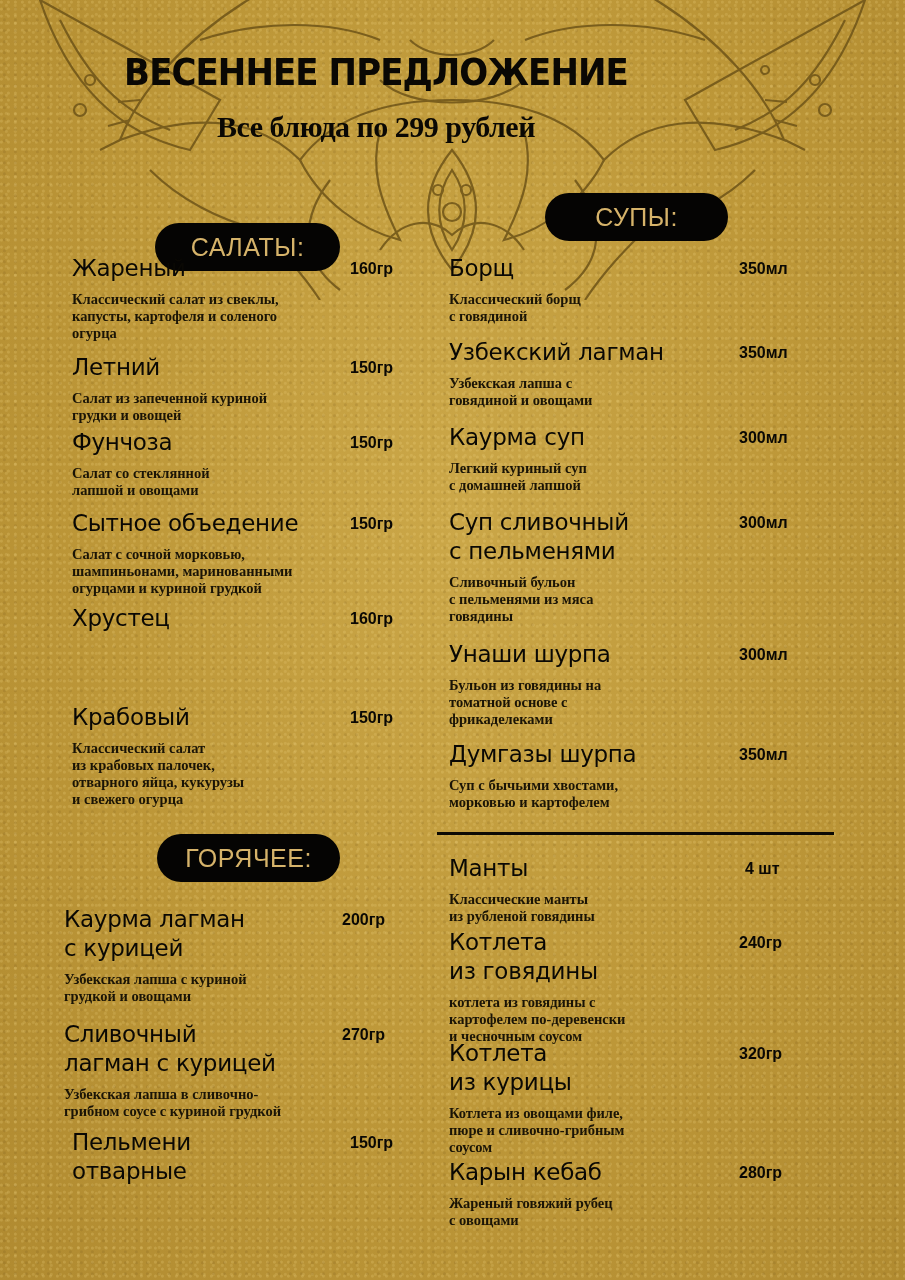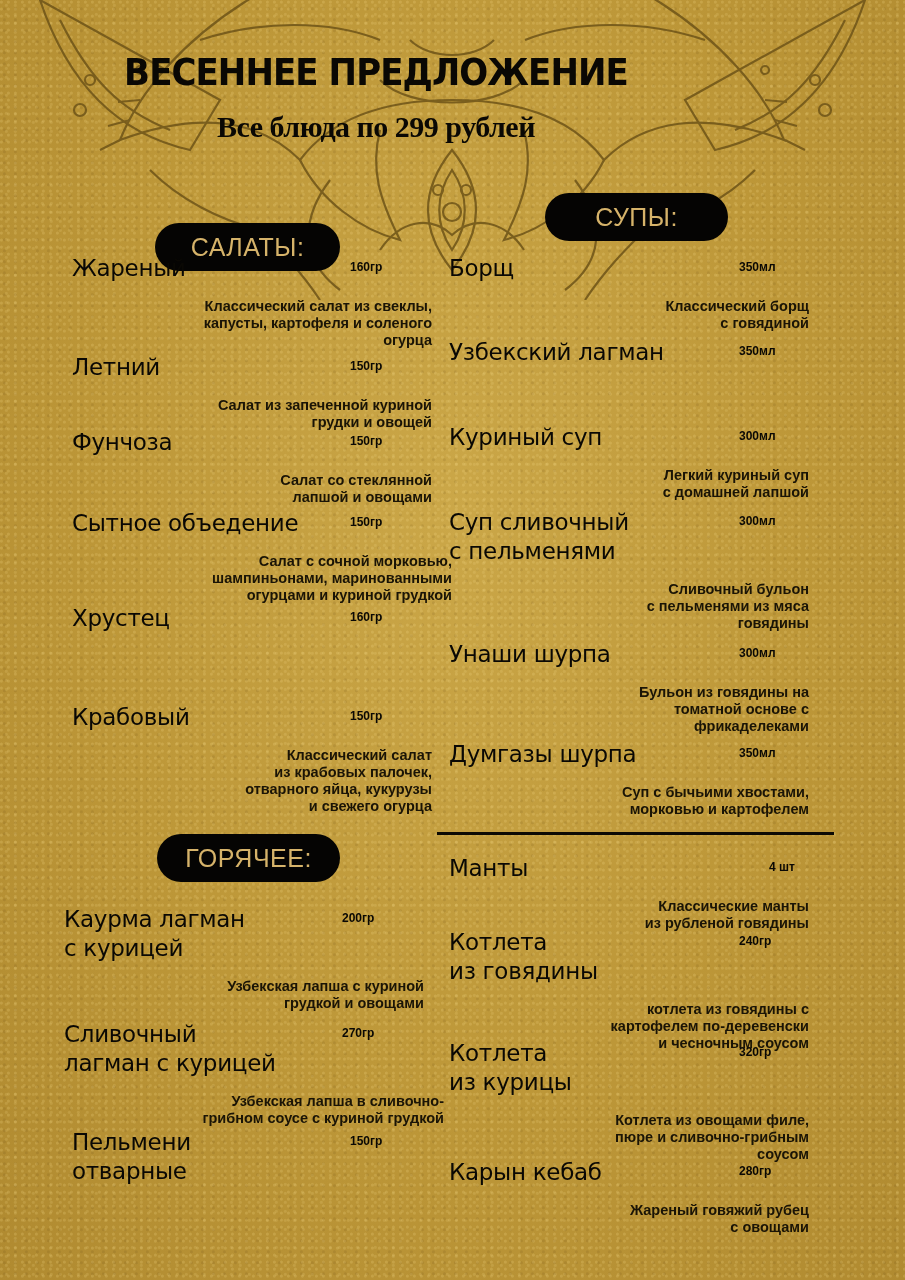--- a/index.html
+++ b/index.html
@@ -34,26 +34,26 @@
       position: absolute; height: 48px; background: #050403; border-radius: 24px;
       color: #d6b36a; font-family: "Liberation Sans", sans-serif; font-size: 25px;
       display: flex; align-items: center; justify-content: center; letter-spacing: 0.5px;
     }
     .item { position: absolute; width: 360px; }
     .item .name {
       font-family: "DejaVu Sans", sans-serif; font-size: 23px; line-height: 29px;
       color: #0a0804; letter-spacing: -0.3px; white-space: pre-line;
     }
     .item .desc {
-      font-family: Liberation Sans, sans-serif; font-weight: bold; font-size: 14.5px;
-      line-height: 17px; color: #1a1406; white-space: pre-line; margin-top: 15px; text-align: right;
+      font-family: Liberation Serif, serif; font-weight: bold; font-size: 14.5px;
+      line-height: 17px; color: #1a1406; white-space: pre-line; margin-top: 8px;
     }
     .item .qty {
       position: absolute; top: 6px; font-family: "Liberation Sans", sans-serif;
-      font-weight: bold; font-size: 12px; color: #0a0804;
+      font-weight: bold; font-size: 16px; color: #0a0804;
     }
     .left .qty { left: 278px; }
     .right .qty { left: 290px; }
     .divider { position: absolute; left: 437px; top: 832px; width: 397px; height: 3px; background: #0d0a04; }
   </style>
 </head>
 <body>
 
 <svg class="mandala" viewBox="0 0 905 300" xmlns="http://www.w3.org/2000/svg">
   <g fill="none" stroke="#6e5418" stroke-width="2.2" opacity="0.85">
@@ -160,24 +160,26 @@
 </div>
 
 <div class="item right" style="left:449px; top:254px;">
   <div class="name">Борщ</div>
   <div class="desc">Классический борщ
 с говядиной</div>
   <div class="qty">350мл</div>
 </div>
 <div class="item right" style="left:449px; top:338px;">
   <div class="name">Узбекский лагман</div>
+  <div class="desc">Узбекская лапша с
+говядиной и овощами</div>
   <div class="qty">350мл</div>
 </div>
 <div class="item right" style="left:449px; top:423px;">
-  <div class="name">Куриный суп</div>
+  <div class="name">Каурма суп</div>
   <div class="desc">Легкий куриный суп
 с домашней лапшой</div>
   <div class="qty">300мл</div>
 </div>
 <div class="item right" style="left:449px; top:508px;">
   <div class="name">Суп сливочный
 с пельменями</div>
   <div class="desc">Сливочный бульон
 с пельменями из мяса
 говядины</div>
@@ -196,21 +198,21 @@
 морковью и картофелем</div>
   <div class="qty">350мл</div>
 </div>
 
 <div class="divider"></div>
 
 <div class="item right" style="left:449px; top:854px;">
   <div class="name">Манты</div>
   <div class="desc">Классические манты
 из рубленой говядины</div>
-  <div class="qty" style="left:296px;margin-left:24px;">4 шт</div>
+  <div class="qty" style="left:296px;">4 шт</div>
 </div>
 <div class="item right" style="left:449px; top:928px;">
   <div class="name">Котлета
 из говядины</div>
   <div class="desc">котлета из говядины с
 картофелем по-деревенски
 и чесночным соусом</div>
   <div class="qty">240гр</div>
 </div>
 <div class="item right" style="left:449px; top:1039px;">

